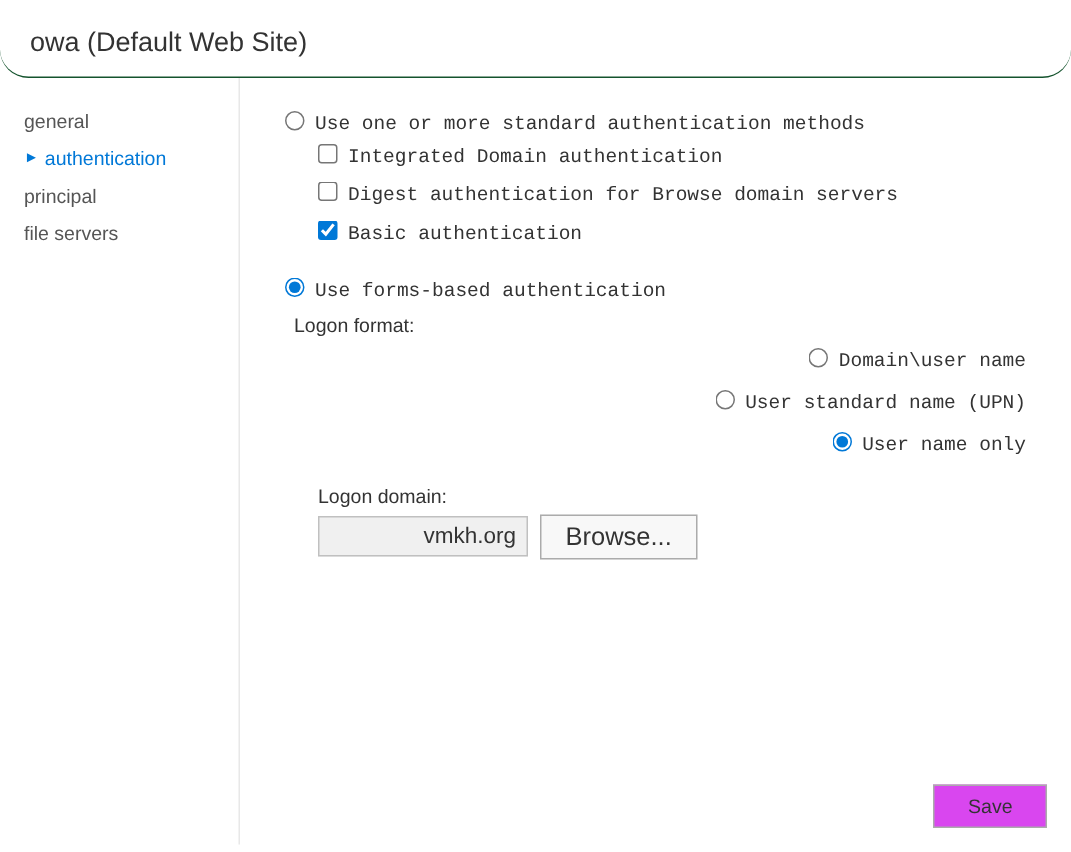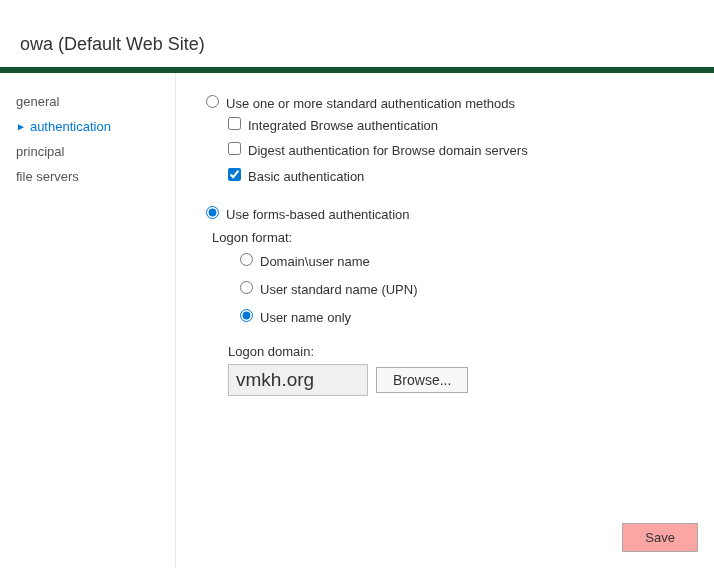--- a/index.html
+++ b/index.html
@@ -9,29 +9,30 @@
       background: #fff;
       color: #333;
       width: 714px;
       height: 568px;
       overflow: hidden;
     }
     .page-title {
       font-size: 18px;
       font-weight: 300;
       color: #333;
-      padding: 34px 20px 12px 20px;
-      border-bottom: 6px solid #14532d;
+      padding: 18px 20px 12px 20px;
+      border-bottom: 1px solid #14532d;
+      border-radius: 19px;
     }
     .content-area {
       display: flex;
       height: calc(568px - 57px);
     }
     .sidebar {
-      width: 176px;
+      width: 160px;
       padding: 16px 0;
       border-right: 1px solid #e8e8e8;
       flex-shrink: 0;
     }
     .sidebar-item {
       display: flex;
       align-items: center;
       padding: 5px 16px;
       cursor: pointer;
       color: #555;
@@ -56,20 +57,21 @@
     }
     .radio-item, .checkbox-item {
       display: flex;
       align-items: flex-start;
       gap: 7px;
       padding: 2px 0;
     }
     .radio-item label, .checkbox-item label {
       cursor: pointer;
       line-height: 1.4;
+      font-family: Liberation Mono, monospace;
     }
     .sub-options {
       margin-left: 22px;
       display: flex;
       flex-direction: column;
       gap: 3px;
     }
     .forms-auth-section {
       margin-top: 14px;
     }
@@ -77,63 +79,65 @@
       margin-left: 6px;
       margin-top: 4px;
       margin-bottom: 6px;
       color: #333;
     }
     .logon-format-options {
       margin-left: 34px;
       display: flex;
       flex-direction: column;
       gap: 6px;
+      align-items: flex-end;
     }
     .logon-domain-section {
       margin-left: 22px;
       margin-top: 14px;
     }
     .logon-domain-label {
       margin-bottom: 5px;
       color: #333;
     }
     .logon-domain-row {
       display: flex;
       align-items: center;
       gap: 8px;
     }
     .domain-input {
       width: 140px;
       padding: 4px 7px;
       border: 1px solid #c0c0c0;
       background: #f0f0f0;
-      font-size: 19px;
+      font-size: 15px;
       font-family: inherit;
       color: #333;
+      text-align: right;
     }
     .browse-btn {
       padding: 4px 16px;
       border: 1px solid #ababab;
       background: #f8f8f8;
-      font-size: 14px;
+      font-size: 17px;
       font-family: inherit;
       cursor: pointer;
       color: #333;
     }
     .footer-buttons {
       position: absolute;
       bottom: 16px;
       right: 16px;
       display: flex;
       gap: 6px;
     }
     .footer-btn {
       padding: 6px 22px;
       border: 1px solid #ababab;
-      background: #fca5a5;
+      background: #d946ef;
       font-size: 13px;
       font-family: inherit;
       cursor: pointer;
       color: #333;
       min-width: 75px;
     }
     input[type="radio"], input[type="checkbox"] {
       margin: 0;
       cursor: pointer;
       accent-color: #0078d7;
@@ -167,21 +171,21 @@
   <div class="main-content">
 
     <div class="section">
       <div class="radio-item">
         <input type="radio" id="standard-auth" name="auth-type" style="">
         <label for="standard-auth">Use one or more standard authentication methods</label>
       </div>
       <div class="sub-options">
         <div class="checkbox-item">
           <input type="checkbox" id="iwa" style="">
-          <label for="iwa">Integrated Browse authentication</label>
+          <label for="iwa">Integrated Domain authentication</label>
         </div>
         <div class="checkbox-item">
           <input type="checkbox" id="digest" style="">
           <label for="digest" class="multi-line-label">Digest authentication for Browse domain servers</label>
         </div>
         <div class="checkbox-item">
           <input type="checkbox" id="basic" checked="" style="">
           <label for="basic">Basic authentication</label>
         </div>
       </div>

